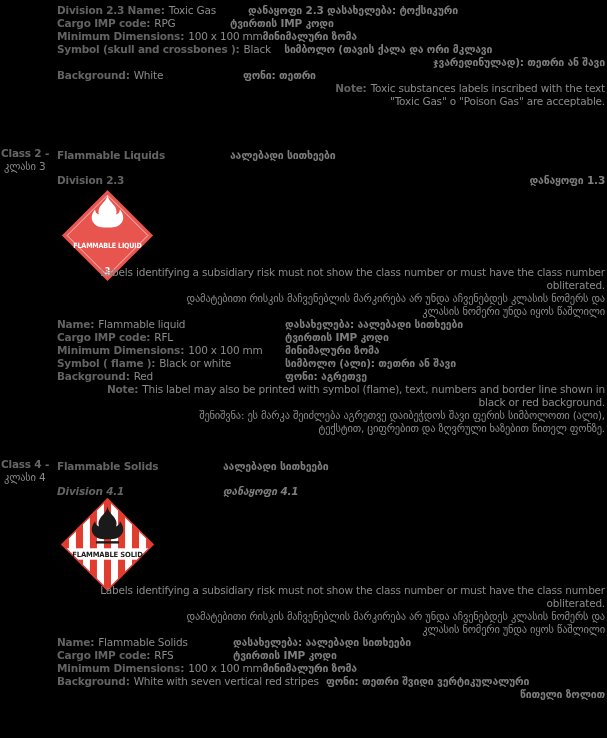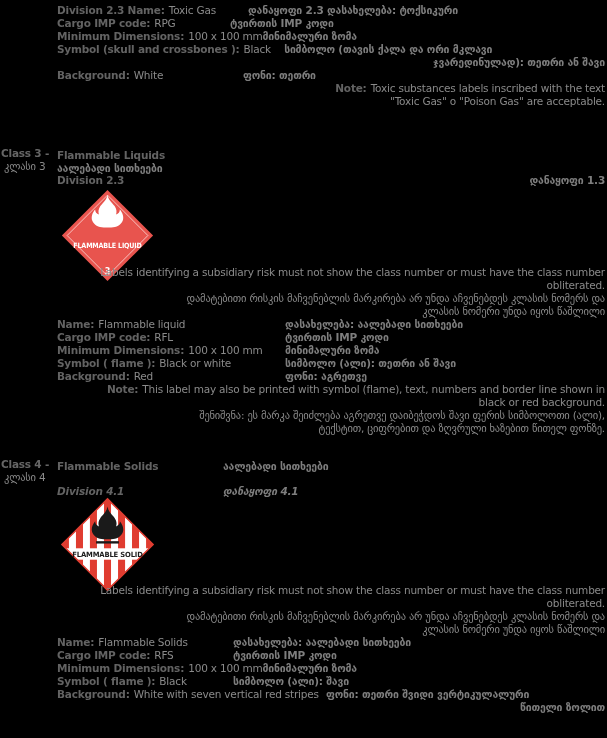--- a/index.html
+++ b/index.html
@@ -53,26 +53,26 @@
     <div class="line"><span class="ka">ჯვარედინულად): თეთრი ან შავი</span></div>
     <div class="frow">
       <span class="en w186"><b class="b">Background:</b><span class="val">White</span></span>
       <span class="ka">ფონი: თეთრი</span>
     </div>
     <div class="line"><b class="b">Note:</b><span class="val">Toxic substances labels inscribed with the text</span></div>
     <div class="line quote">"Toxic Gas" o "Poison Gas" are acceptable.</div>
   </div>
 
   <div class="margin-label" style="top:147px;">
-    <div class="en">Class 3 -</div>
+    <div class="en">Class 2 -</div>
     <div class="kab">კლასი 3</div>
   </div>
 
   <div class="sec" style="top:147px; height:311px;">
-    <div class="frow abs" style="top:2px; width:100%;flex-direction:column;">
+    <div class="frow abs" style="top:2px; width:100%;">
       <span class="en w173"><b class="b">Flammable Liquids</b></span>
       <span class="ka">აალებადი  სითხეები</span>
     </div>
     <div class="frow abs" style="top:27px; width:100%;justify-content:space-between;">
       <span class="en w173"><b class="b">Division 2.3</b></span>
       <span class="ka">დანაყოფი  1.3</span>
     </div>
 
     <div class="diamond" style="top:41px; left:3px;">
       <svg width="95" height="95" viewBox="0 0 100 100">
@@ -171,24 +171,20 @@
         <span class="ka">დასახელება: აალებადი  სითხეები</span>
       </div>
       <div class="frow">
         <span class="en w176"><b class="b">Cargo IMP code:</b><span class="val">RFS</span></span>
         <span class="ka">ტვირთის  IMP კოდი</span>
       </div>
       <div class="frow">
         <span class="en w176"><b class="b">Minimum Dimensions:</b><span class="val">100 x 100 mm</span></span>
         <span class="ka">მინიმალური ზომა</span>
       </div>
-      <div class="frow">
-        <span class="en w176"><b class="b">Symbol ( flame ):</b><span class="val">Black</span></span>
-        <span class="ka">სიმბოლო (ალი): შავი</span>
-      </div>
 
       <div class="wrapline">
         <b class="b">Background:</b><span class="val">White with seven vertical red stripes</span>
         <span class="ka" style="margin-left:4px;">ფონი: თეთრი  შვიდი  ვერტიკულალური</span>
       </div>
       <div class="line"><span class="ka">წითელი  ზოლით</span></div>
     </div>
   </div>
 
 </div>

